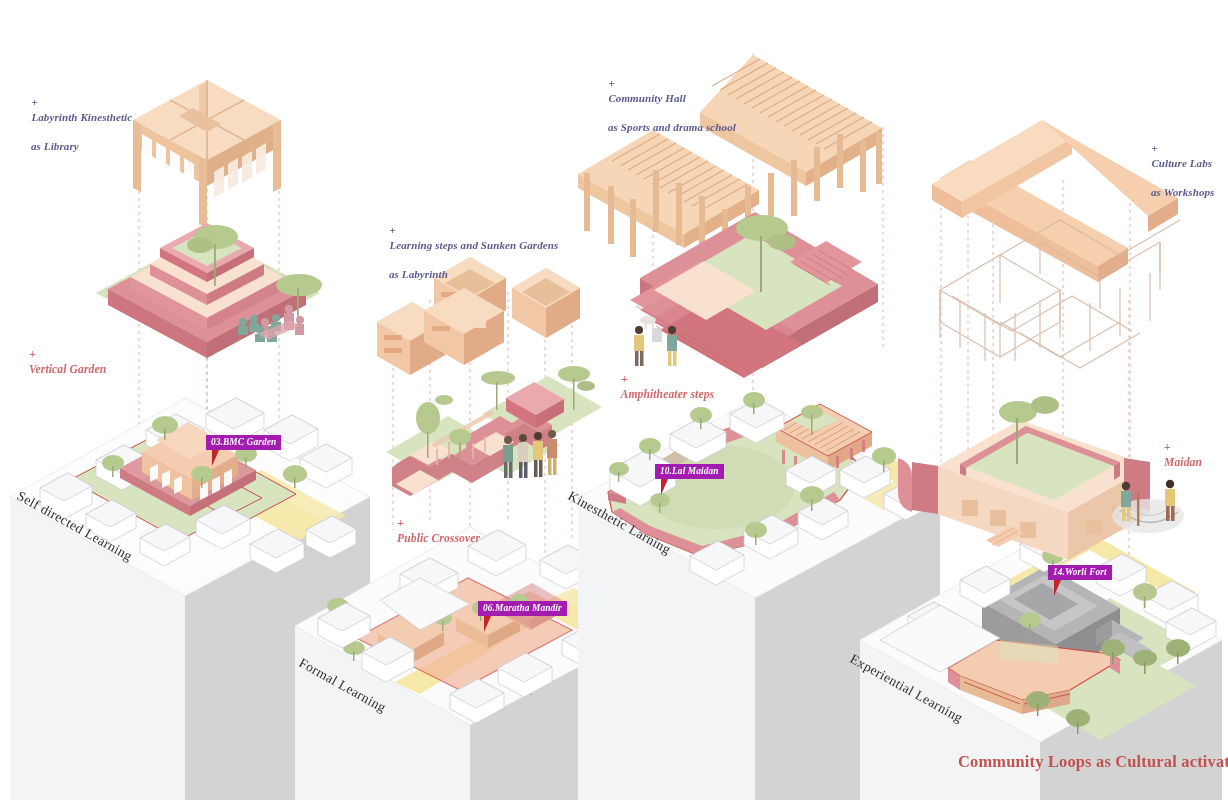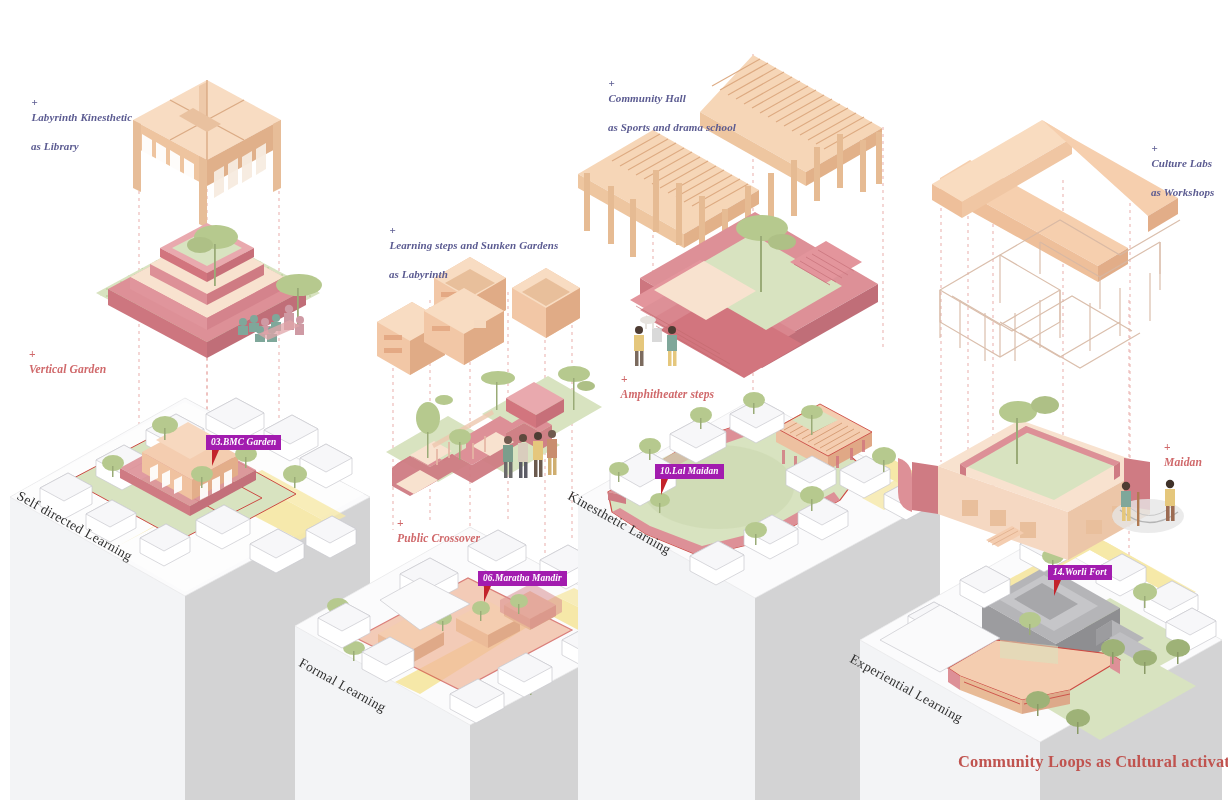--- a/index.html
+++ b/index.html
@@ -783,21 +783,21 @@
       </g>
     </g>
 
   </svg>
 
   <div class="flag" style="left:206px;top:431px;">
     <div class="bar">03.BMC Garden</div>
     <div class="tail"></div>
   </div>
 
-  <div class="flag" style="left:478px;top:567px;text-align:right;">
+  <div class="flag" style="left:478px;top:597px;text-align:right;">
     <div class="bar">06.Maratha Mandir</div>
     <div class="tail"></div>
   </div>
 
   <div class="flag" style="left:655px;top:460px;text-align:center;">
     <div class="bar">10.Lal Maidan</div>
     <div class="tail"></div>
   </div>
 
   <div class="flag" style="left:1048px;top:561px;">

